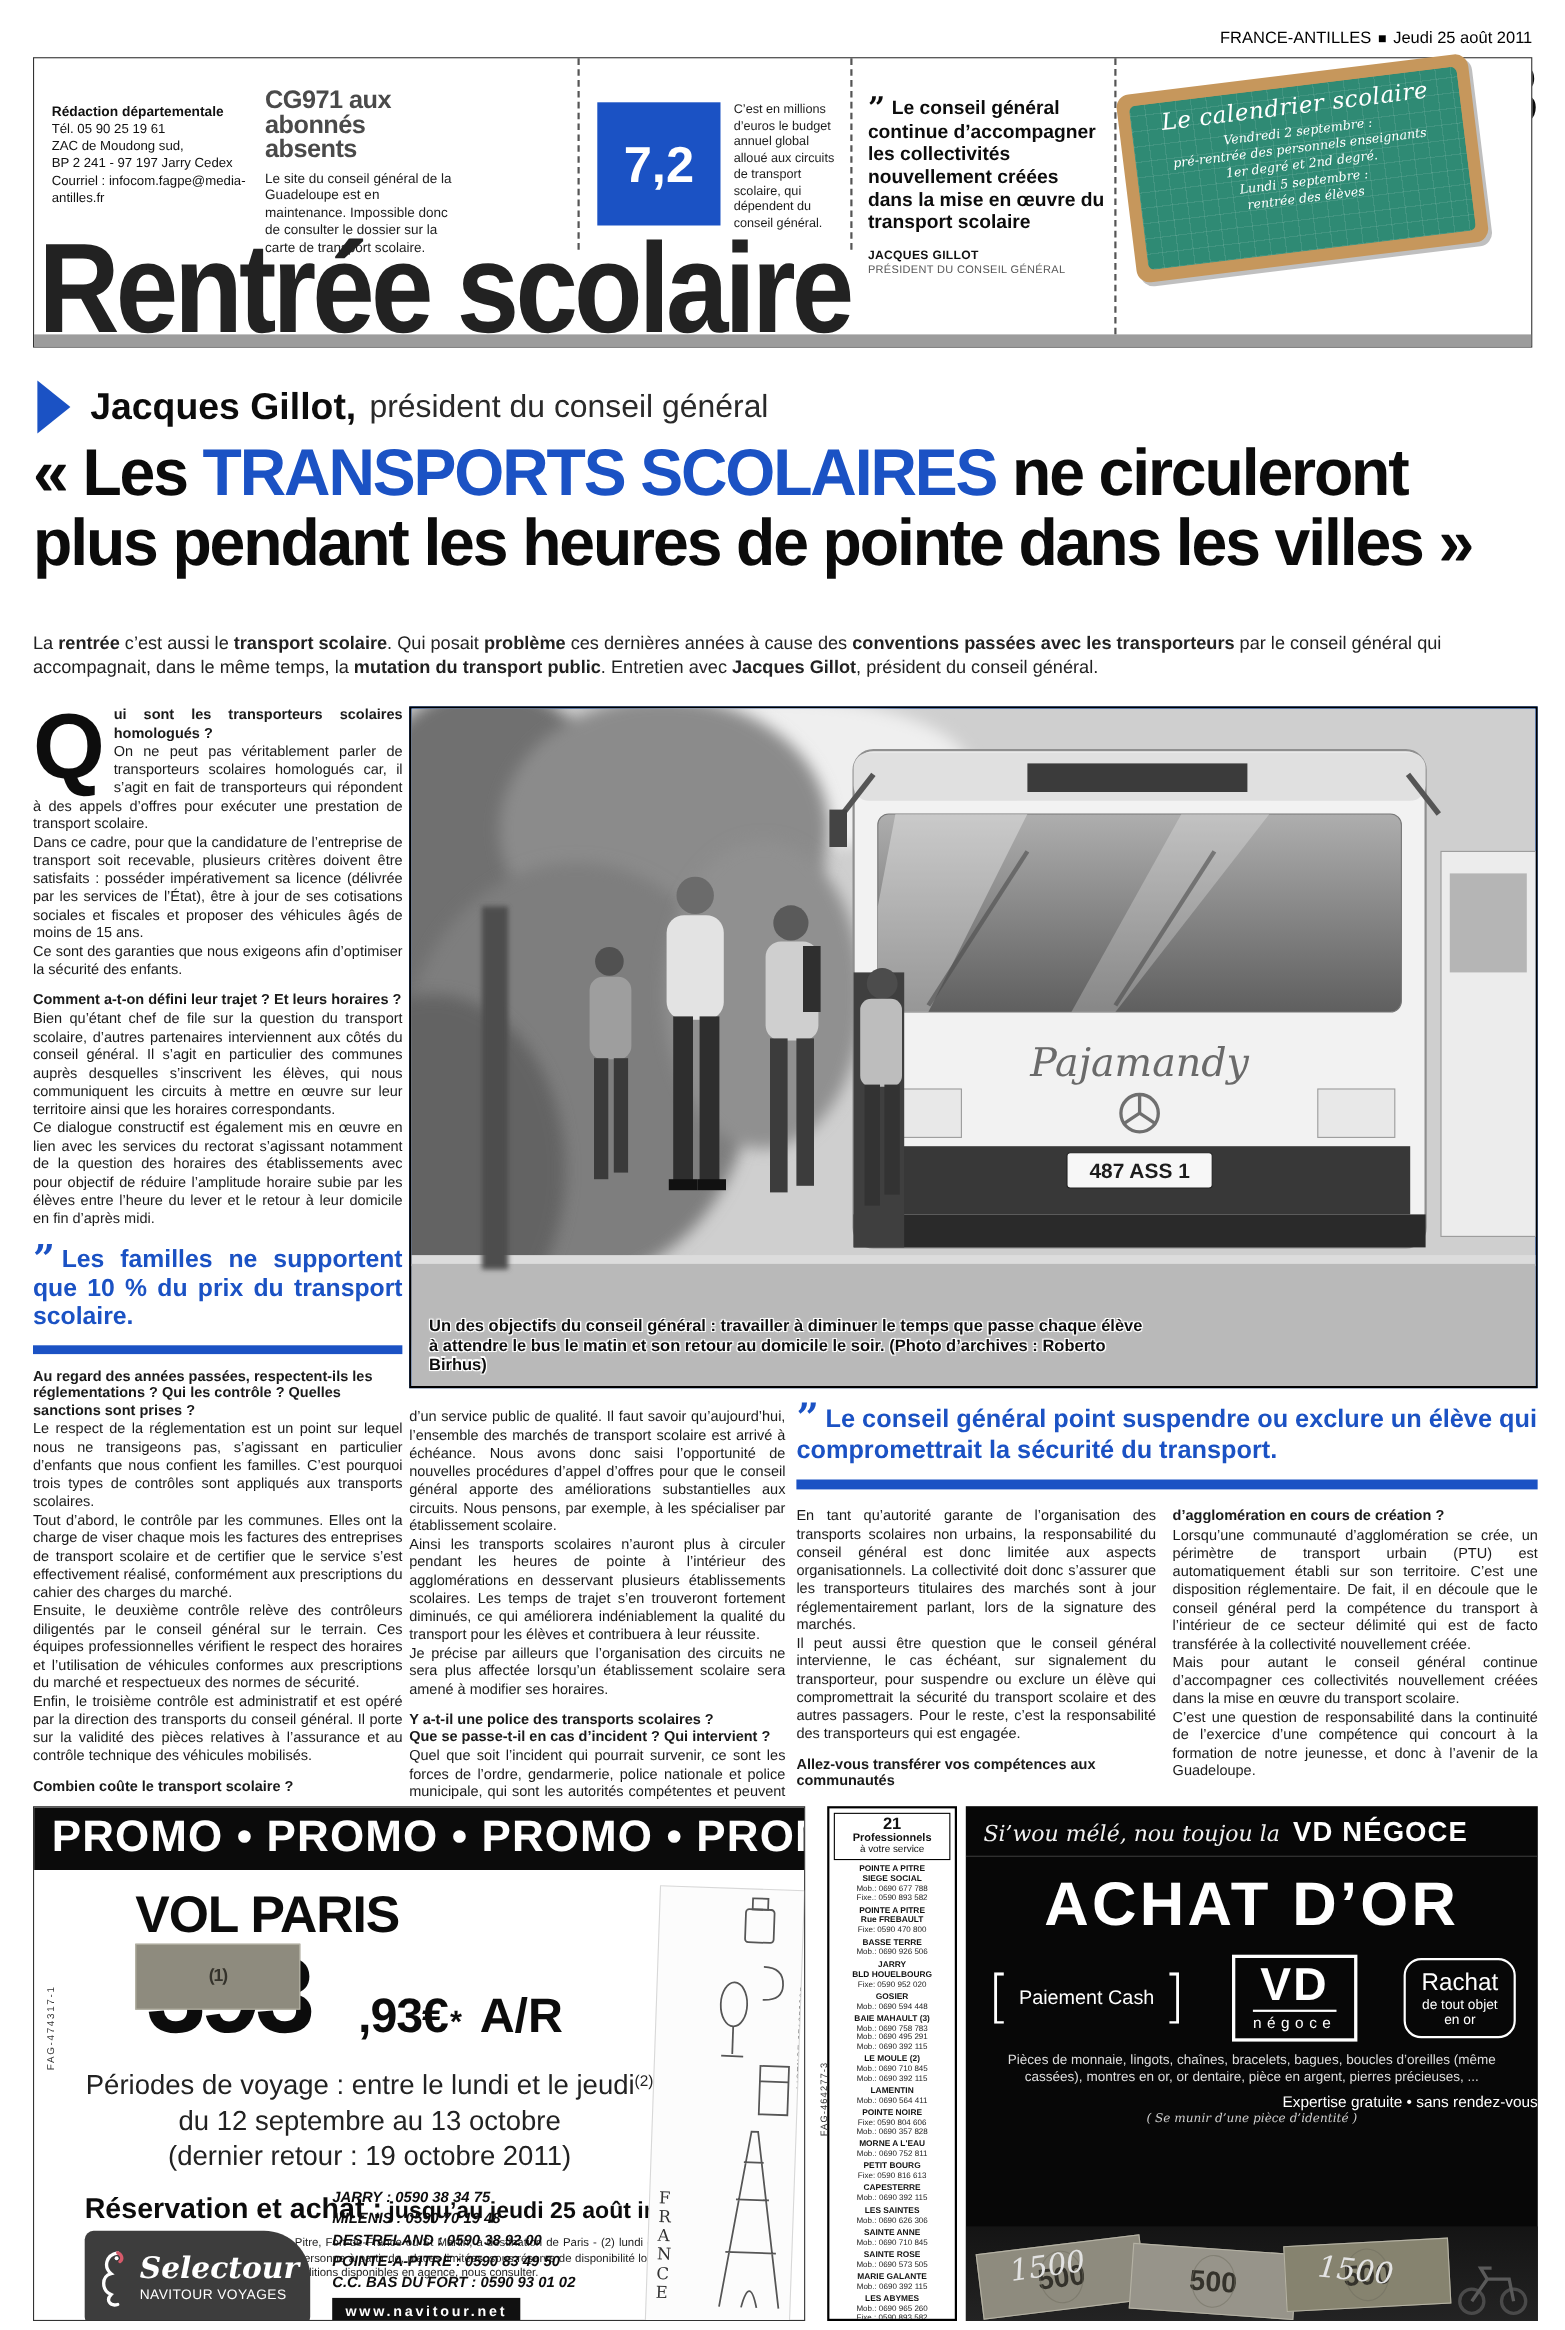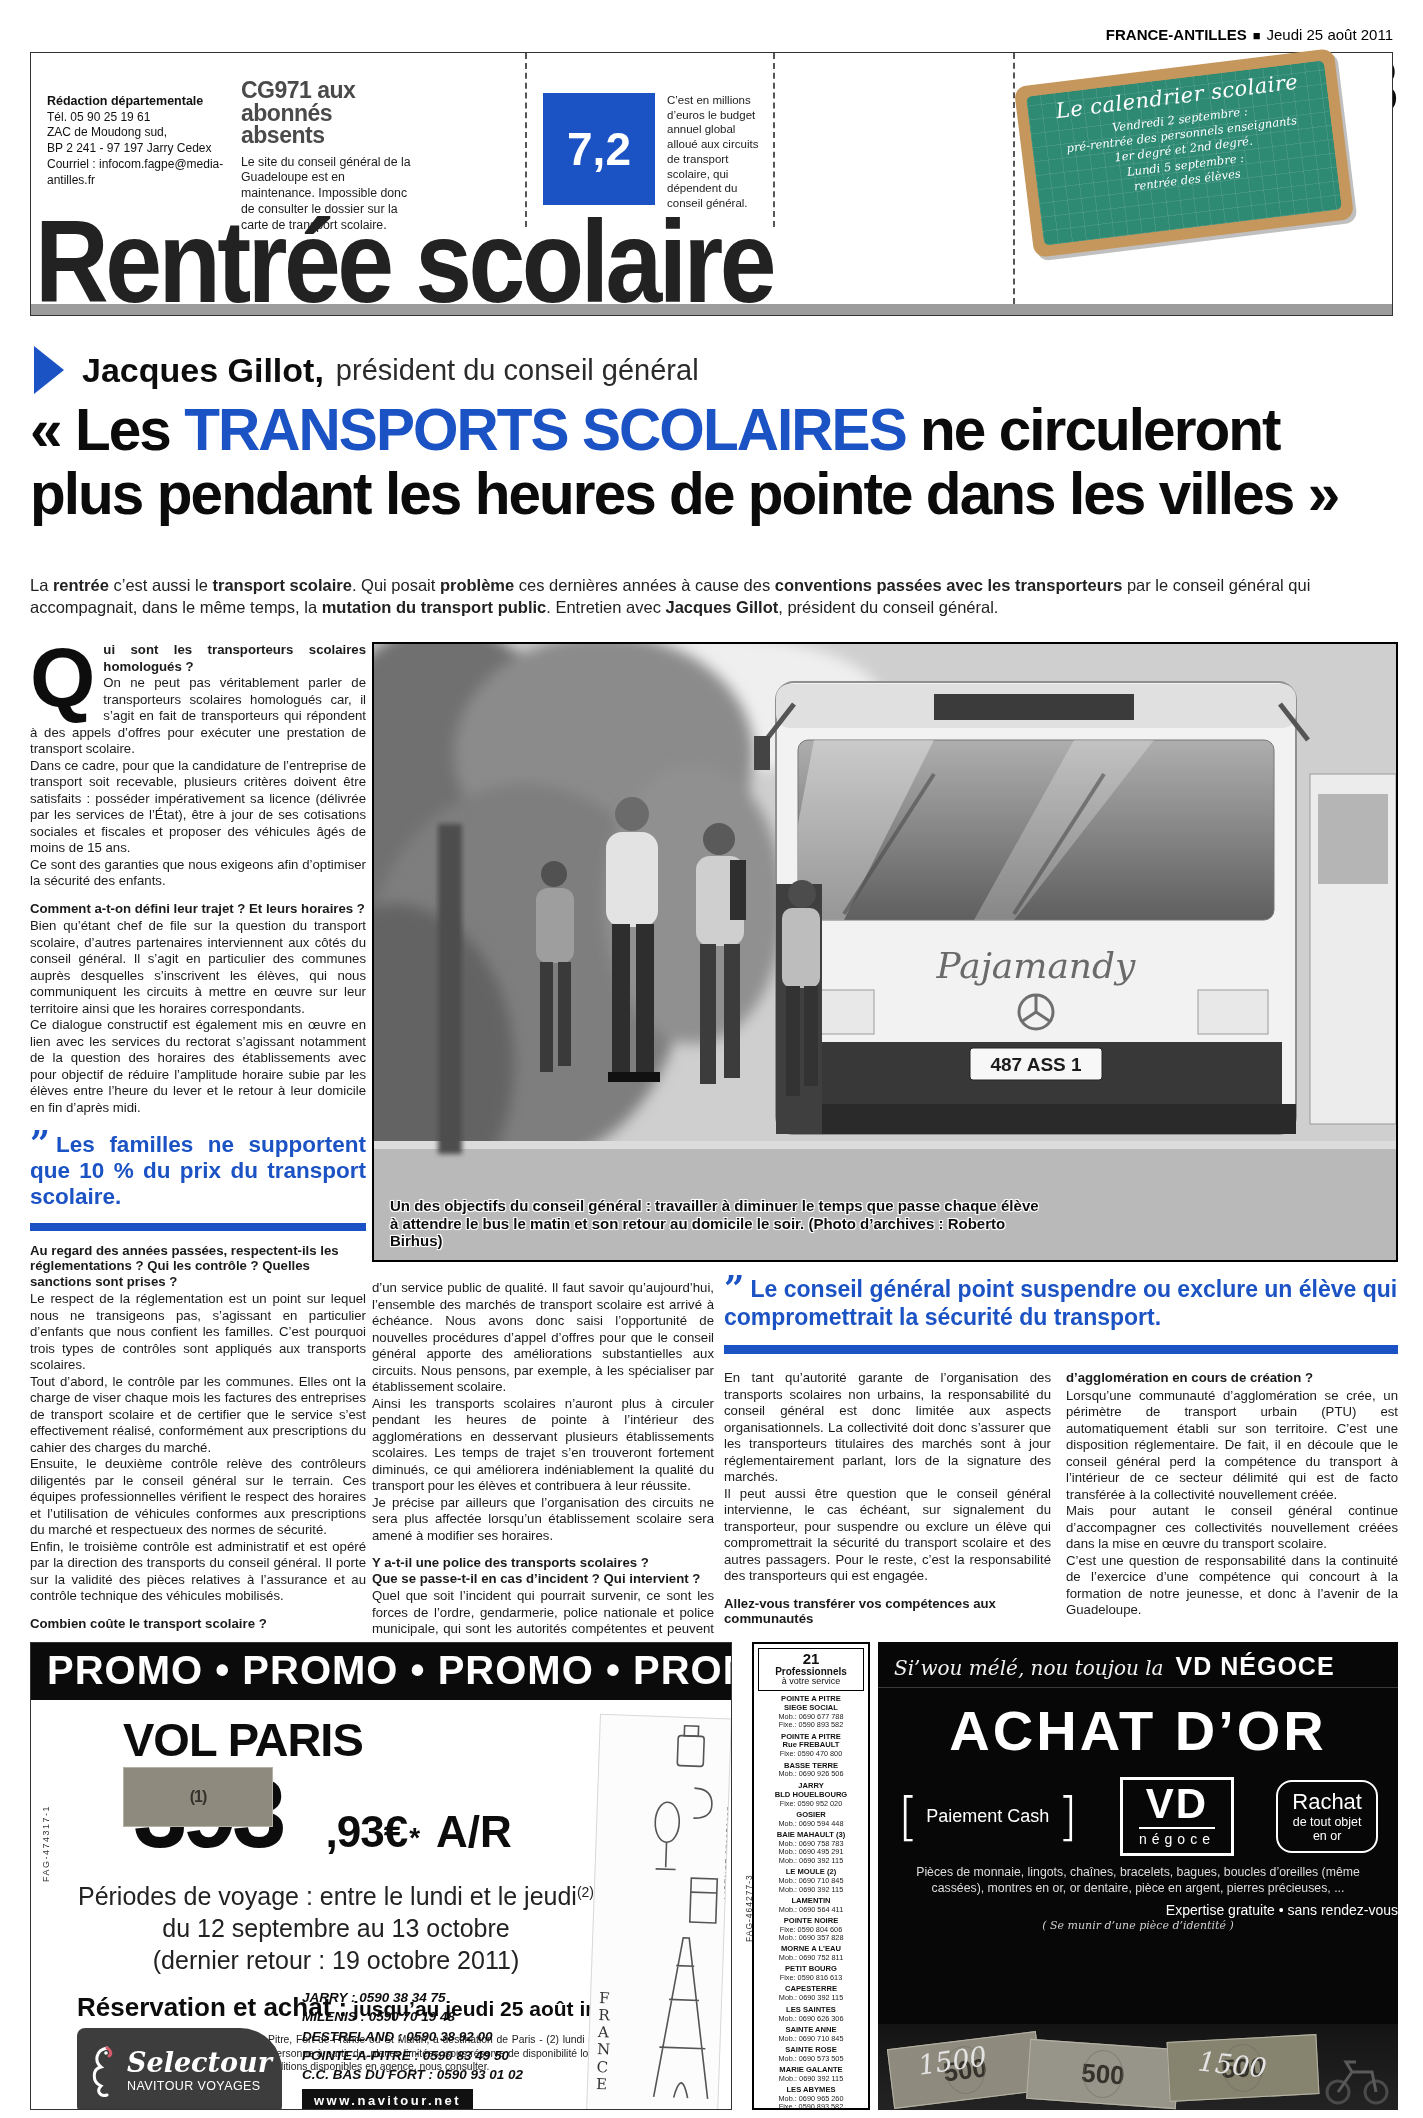--- a/index.html
+++ b/index.html
@@ -12,21 +12,21 @@
   body{
     width:1423px;height:2118px;position:relative;overflow:hidden;
     font-family:"Liberation Sans",sans-serif;color:#111;
   }
   .seg-b{font-weight:bold;}
   .seg-blue{color:var(--blue);}
   .qmark{font-family:"DejaVu Serif",serif;font-weight:bold;font-size:1.55em;line-height:0;vertical-align:-0.12em;margin-right:6px;}
 
   
   #masthead{position:absolute;top:26px;right:30px;font-size:15px;color:#000;}
-  #masthead .paper{font-weight:bold;}
+  #masthead .paper{font-weight:normal;}
   #masthead .sep{margin:0 6px;font-size:13px;}
   #page-number{position:absolute;top:46px;right:24px;font-size:80px;font-weight:bold;line-height:1;color:#0a0a0a;}
 
   
   #header-box{position:absolute;left:30px;top:52px;width:1363px;height:264px;border:1.5px solid #333;background:#fff;}
   #header-box .gray-bar{position:absolute;left:0;right:0;bottom:0;height:11px;background:#9c9c9c;}
   .vsep{position:absolute;top:0;border-left:2px dashed #555;}
   #vsep1{left:494px;height:174px;}
   #vsep2{left:742px;height:174px;}
   #vsep3{left:982px;top:0;bottom:11px;}
@@ -177,20 +177,25 @@
     </div>
     <div class="cell-brief">
       <div class="t">CG971 aux abonnés
 absents</div>
       <div class="b">Le site du conseil général de la Guadeloupe est en maintenance. Impossible donc de consulter le dossier sur la carte de transport scolaire.</div>
     </div>
     <div class="vsep" id="vsep1"></div>
     <div class="budget-box">7,2</div>
     <div class="budget-caption">C’est en millions d’euros le budget annuel global alloué aux circuits de transport scolaire, qui dépendent du conseil général.</div>
     <div class="vsep" id="vsep2"></div>
+    <div class="cell-quote">
+      <div class="q"><span class="qmark">”</span><span>Le conseil général continue d’accompagner les collectivités nouvellement créées dans la mise en œuvre du transport scolaire</span></div>
+      <div class="author">JACQUES GILLOT</div>
+      <div class="author-title">PRÉSIDENT DU CONSEIL GÉNÉRAL</div>
+    </div>
     <div class="vsep" id="vsep3"></div>
     <div class="chalkboard">
       <div class="chalk-inner">
         <div class="chalk-title">Le calendrier scolaire</div>
         <div class="chalk-body">Vendredi 2 septembre :
 pré-rentrée des personnels enseignants
 1er degré et 2nd degré.
 Lundi 5 septembre :
 rentrée des élèves</div>
       </div>

